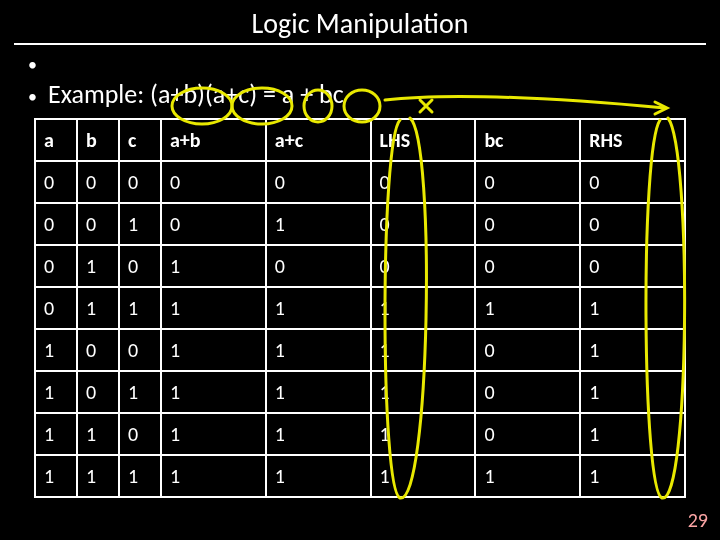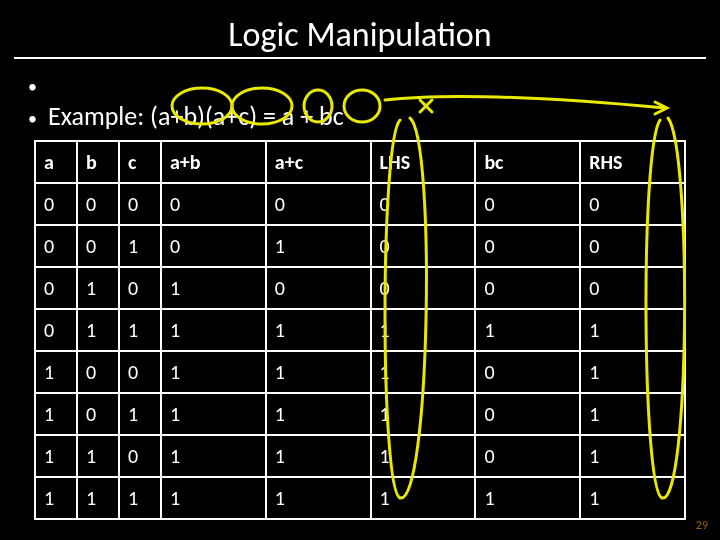--- a/index.html
+++ b/index.html
@@ -7,25 +7,25 @@
     width: 720px;
     height: 540px;
     background: #000;
     color: #fff;
     font-family: Calibri, Arial, sans-serif;
     position: relative;
     overflow: hidden;
   }
   .title {
     text-align: center;
-    font-size: 34px;
+    font-size: 28px;
     font-weight: 400;
     padding: 6px 0 2px 0;
     border-bottom: 2px solid #fff;
-    margin: 8px 14px;
+    margin: 0 14px;
   }
   .bullets {
     padding: 8px 0 6px 28px;
     font-size: 26px;
   }
   .bullet-row {
     display: flex;
     align-items: baseline;
     line-height: 1.35;
   }
@@ -53,22 +53,22 @@
   }
   th {
     font-weight: 700;
   }
   col.narrow { width: 42px; }
   col.wide { width: auto; }
   .pagenum {
     position: absolute;
     right: 12px;
     bottom: 8px;
-    font-size: 12px;
-    color: #a16207;
+    font-size: 20px;
+    color: #fca5a5;
   }
   
   .scribble {
     position: absolute;
     top: 0; left: 0;
     pointer-events: none;
   }
 </style>
 </head>
 <body>

